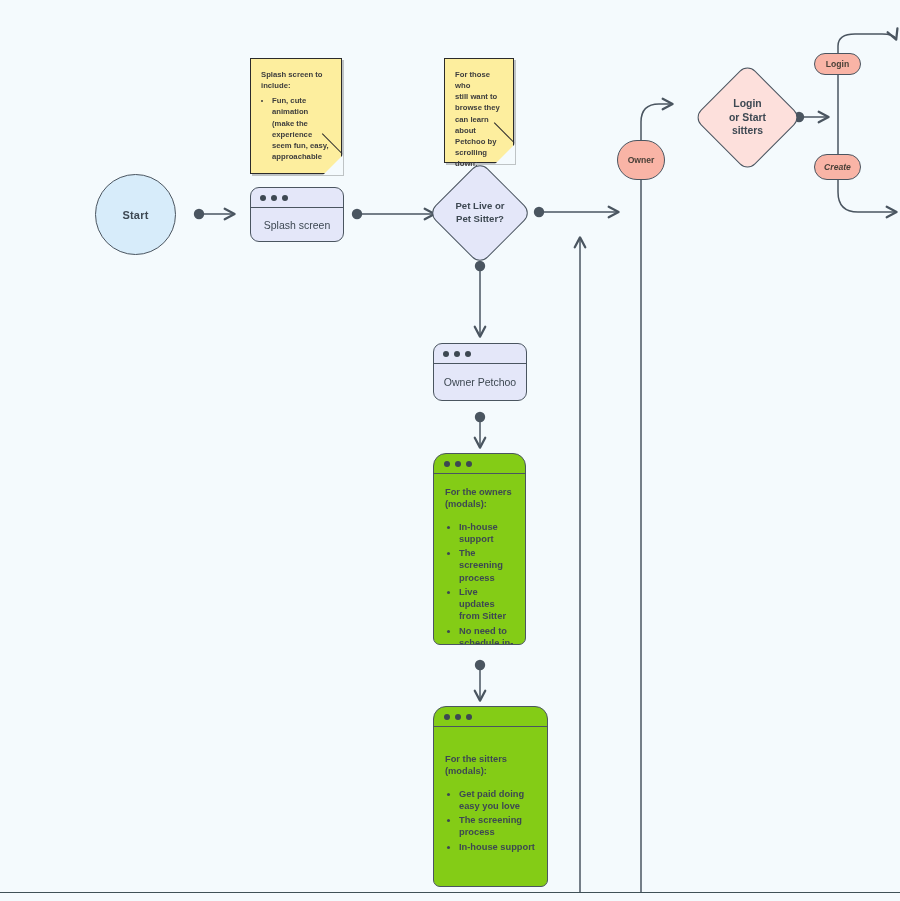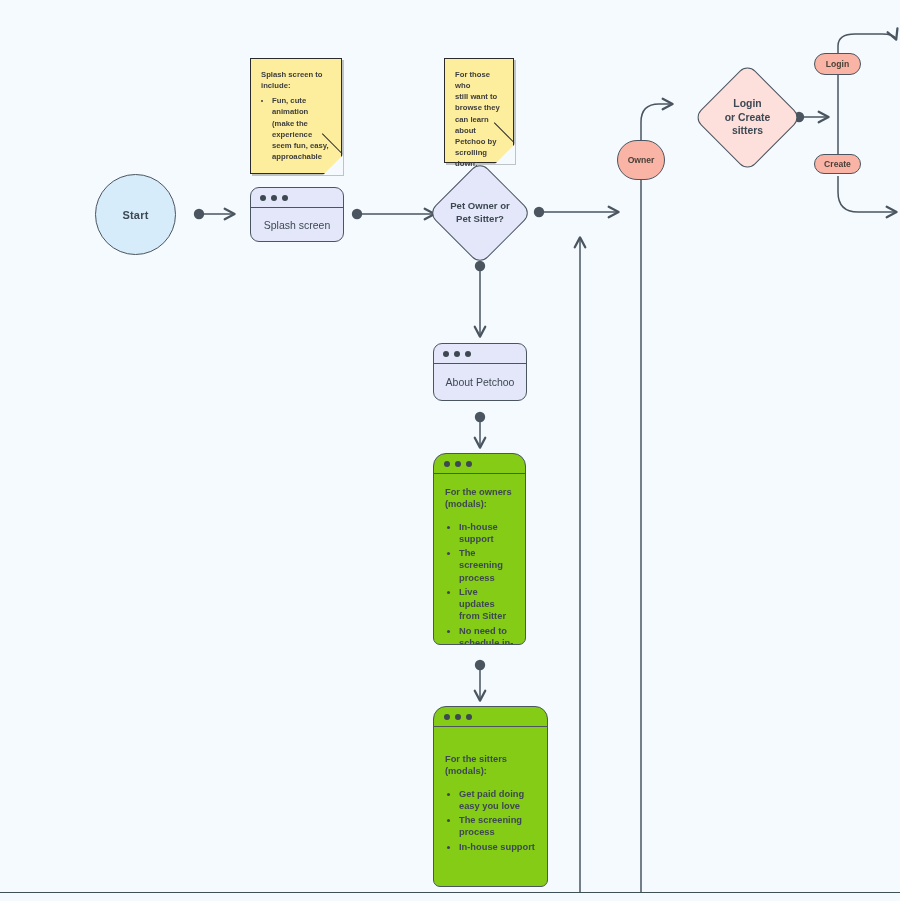--- a/index.html
+++ b/index.html
@@ -261,53 +261,53 @@
       <span class="dot"></span>
       <span class="dot"></span>
       <span class="dot"></span>
     </div>
     <div class="browser-body">Splash screen</div>
   </div>
 
   <div class="node diamond-wrap diamond-blue" style="left:443px; top:176px; width:74px; height:74px;">
     <span class="diamond-shape"></span>
     <span class="diamond-label">
-      <span>Pet Owner or</span><br>
+      <span>Pet Live or</span><br>
       <span>Pet Sitter?</span>
     </span>
   </div>
 
   <div class="node pill-node" style="left:617px; top:140px; width:48px; height:40px;">
     <span>Owner</span>
   </div>
 
   <div class="node diamond-wrap diamond-pink" style="left:709px; top:79px; width:77px; height:77px;">
     <span class="diamond-shape"></span>
     <span class="diamond-label">
       <span>Login</span><br>
-      <span>or Create</span><br>
+      <span>or Start</span><br>
       <span>sitters</span>
     </span>
   </div>
 
   <div class="node pill-node" style="left:814px; top:53px; width:47px; height:22px;">
     <span>Login</span>
   </div>
 
-  <div class="node pill-node" style="left:814px; top:154px; width:47px; height:20px;">
+  <div class="node pill-node" style="left:814px; top:154px; width:47px; height:26px;font-style:italic;">
     <span>Create</span>
   </div>
 
   <div class="node browser-node" style="left:433px; top:343px; width:94px; height:58px;">
     <div class="browser-bar">
       <span class="dot"></span>
       <span class="dot"></span>
       <span class="dot"></span>
     </div>
-    <div class="browser-body">About Petchoo</div>
+    <div class="browser-body">Owner Petchoo</div>
   </div>
 
   <div class="node phone-node" style="left:433px; top:453px; width:93px; height:192px;">
     <div class="phone-bar">
       <span class="dot"></span>
       <span class="dot"></span>
       <span class="dot"></span>
     </div>
     <div class="phone-body">
       <p class="heading">

